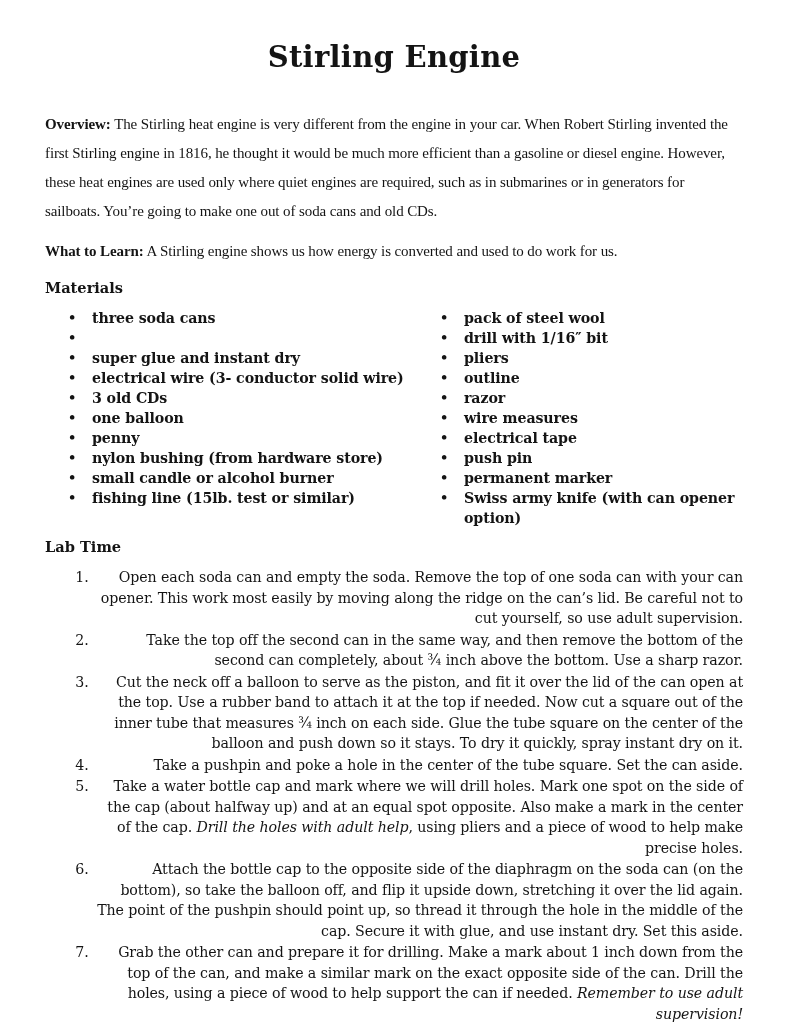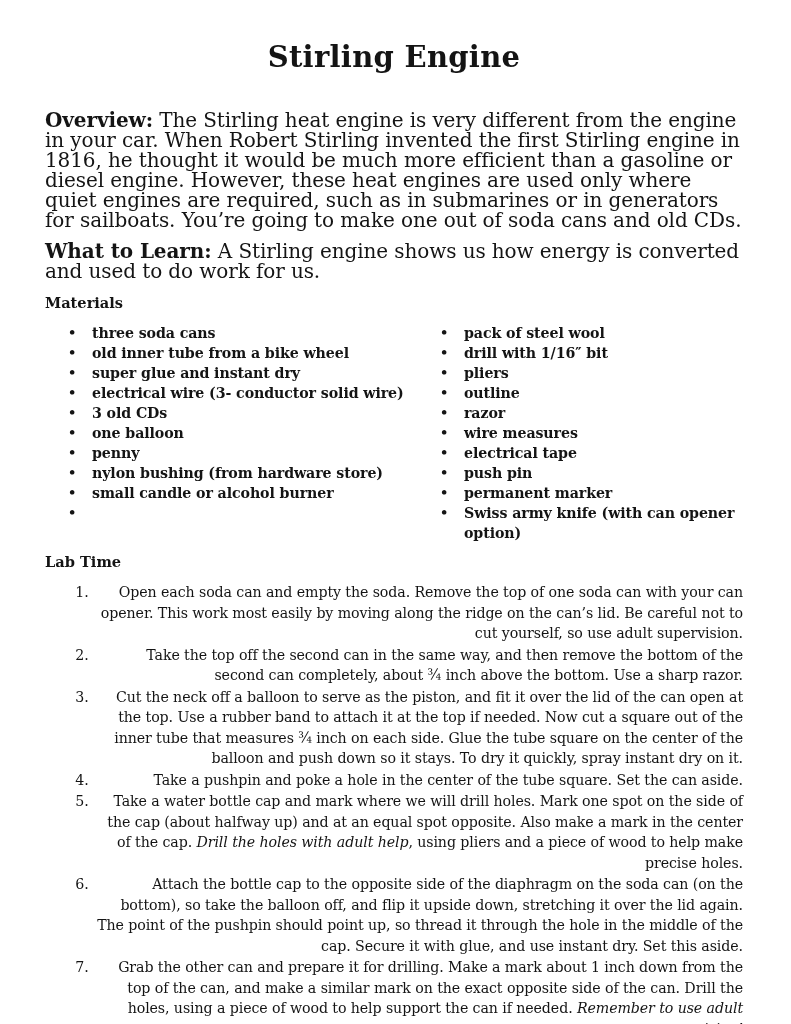--- a/index.html
+++ b/index.html
@@ -22,24 +22,25 @@
     background: #ffffff;
   }
   .doc-title {
     font-size: 29px;
     font-weight: bold;
     text-align: center;
     margin: 0 0 36px 0;
     letter-spacing: 0.3px;
   }
   .para {
-    font-size: 20px;
-    line-height: 20px;
+    font-size: 15px;
+    line-height: 29px;
     margin: 0 0 11px 0;
     letter-spacing: -0.1px;
+    font-family: Liberation Serif, serif;
   }
   .lead {
     font-weight: bold;
   }
   .section-heading {
     font-size: 14.6px;
     font-weight: bold;
     line-height: 21px;
     margin: 0 0 10px 0;
   }
@@ -102,21 +103,20 @@
   <h2 class="section-heading">Materials</h2>
 
   <div class="materials-columns">
     <ul class="mat-list left">
         <li class="mat-item">
           <span class="bullet">•</span>
           <span class="mat-text">three soda cans</span>
         </li>
         <li class="mat-item">
           <span class="bullet">•</span>
-          <span class="mat-text">old inner tube from a bike wheel</span>
         </li>
         <li class="mat-item">
           <span class="bullet">•</span>
           <span class="mat-text">super glue and instant dry</span>
         </li>
         <li class="mat-item">
           <span class="bullet">•</span>
           <span class="mat-text">electrical wire (3- conductor solid wire)</span>
         </li>
         <li class="mat-item">
@@ -134,20 +134,21 @@
         <li class="mat-item">
           <span class="bullet">•</span>
           <span class="mat-text">nylon bushing (from hardware store)</span>
         </li>
         <li class="mat-item">
           <span class="bullet">•</span>
           <span class="mat-text">small candle or alcohol burner</span>
         </li>
         <li class="mat-item">
           <span class="bullet">•</span>
+          <span class="mat-text">fishing line (15lb. test or similar)</span>
         </li>
       </ul>
     <ul class="mat-list right">
         <li class="mat-item">
           <span class="bullet">•</span>
           <span class="mat-text">pack of steel wool</span>
         </li>
         <li class="mat-item">
           <span class="bullet">•</span>
           <span class="mat-text">drill with 1/16″ bit</span>

